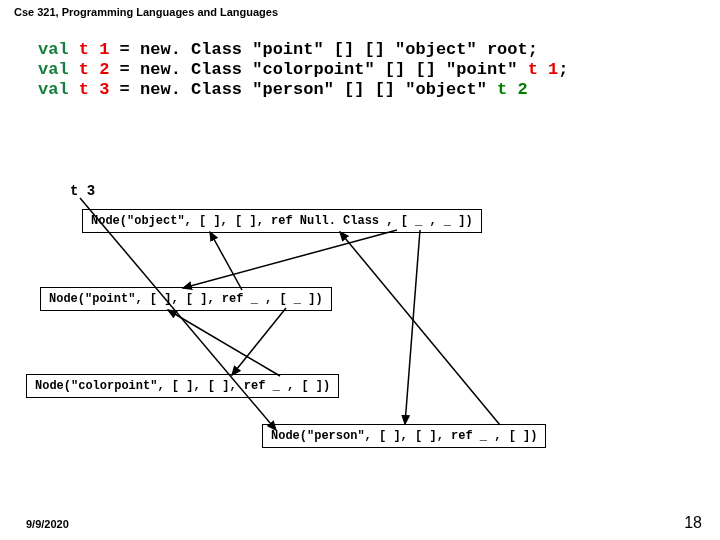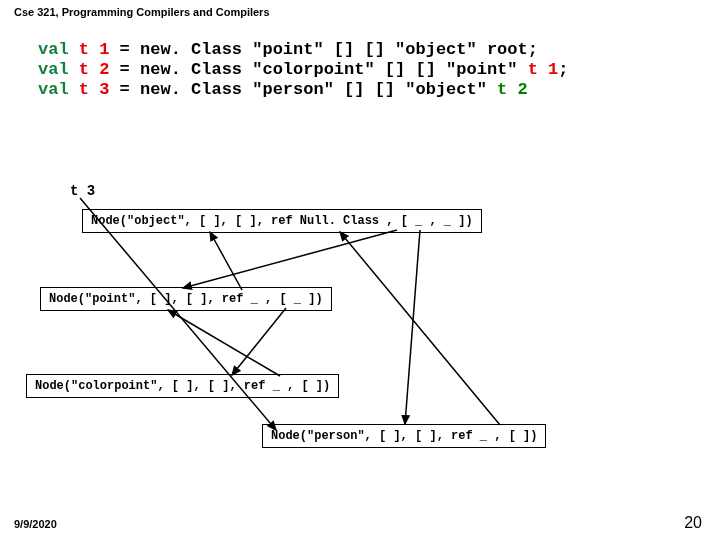--- a/index.html
+++ b/index.html
@@ -48,21 +48,21 @@
     font-family: "Courier New", monospace;
     font-size: 12px;
     font-weight: bold;
     color: #000;
     padding: 4px 8px;
     white-space: pre;
   }
   .footer-date {
     position: absolute;
     bottom: 10px;
-    left: 14px;
+    left: 26px;
     font-size: 11px;
     font-weight: bold;
     color: #000;
   }
   .footer-page {
     position: absolute;
     bottom: 8px;
     right: 18px;
     font-size: 16px;
     color: #000;
@@ -72,21 +72,21 @@
     top: 0;
     left: 0;
     width: 720px;
     height: 540px;
     pointer-events: none;
   }
 </style>
 </head>
 <body>
 
-<div class="header">Cse 321, Programming Compilers and Compilers</div>
+<div class="header">Cse 321, Programming Languages and Languages</div>
 
 <div class="code-block"><span class="kw">val </span><span class="var1">t 1</span><span class="plain"> = new. Class "point" [] [] "object" root;</span>
 <span class="kw">val </span><span class="var1">t 2</span><span class="plain"> = new. Class "colorpoint" [] [] "point" </span><span class="var1">t 1</span><span class="plain">;</span>
 <span class="kw">val </span><span class="var1">t 3</span><span class="plain"> = new. Class "person" [] [] "object" </span><span class="var2">t 2</span></div>
 
 <div class="t3-label" style="top:183px; left:70px;">t 3</div>
 
 <div class="node-box" style="top:209px; left:82px;">Node("object", [ ], [ ], ref Null. Class , [ _ , _ ])</div>
 <div class="node-box" style="top:287px; left:40px;">Node("point", [ ], [ ], ref _ , [ _ ])</div>
 <div class="node-box" style="top:374px; left:26px;">Node("colorpoint", [ ], [ ], ref _ , [ ])</div>
@@ -108,13 +108,13 @@
   <line x1="242" y1="290" x2="210" y2="232" stroke="#000" stroke-width="1.5" marker-end="url(#arrowhead)"></line>
 
   <line x1="286" y1="308" x2="232" y2="375" stroke="#000" stroke-width="1.5" marker-end="url(#arrowhead)"></line>
 
   <line x1="280" y1="376" x2="168" y2="310" stroke="#000" stroke-width="1.5" marker-end="url(#arrowhead)"></line>
 
   <line x1="500" y1="425" x2="340" y2="232" stroke="#000" stroke-width="1.5" marker-end="url(#arrowhead)"></line>
 </svg>
 
 <div class="footer-date">9/9/2020</div>
-<div class="footer-page">20</div>
+<div class="footer-page">18</div>
 
 </body></html>

